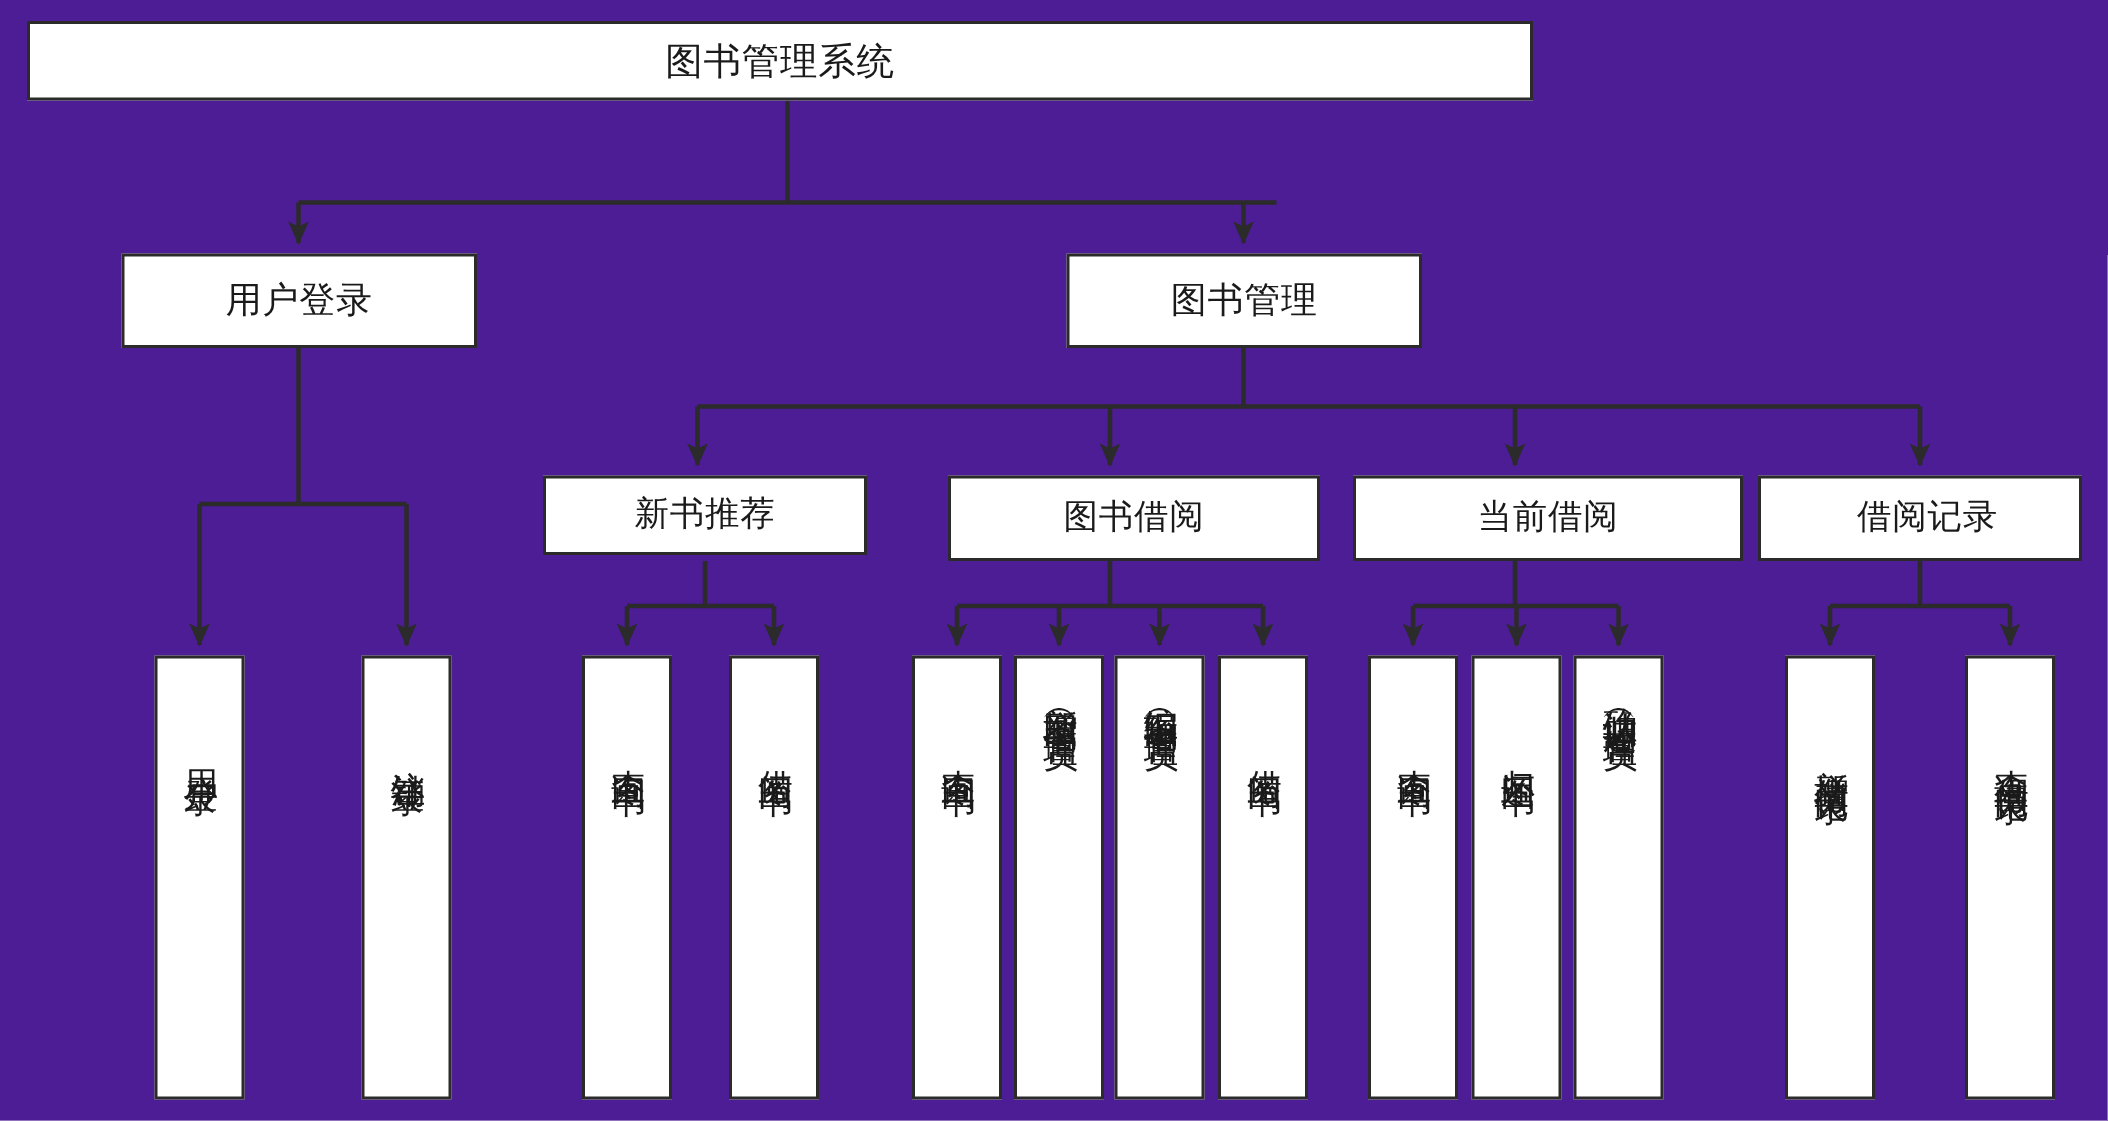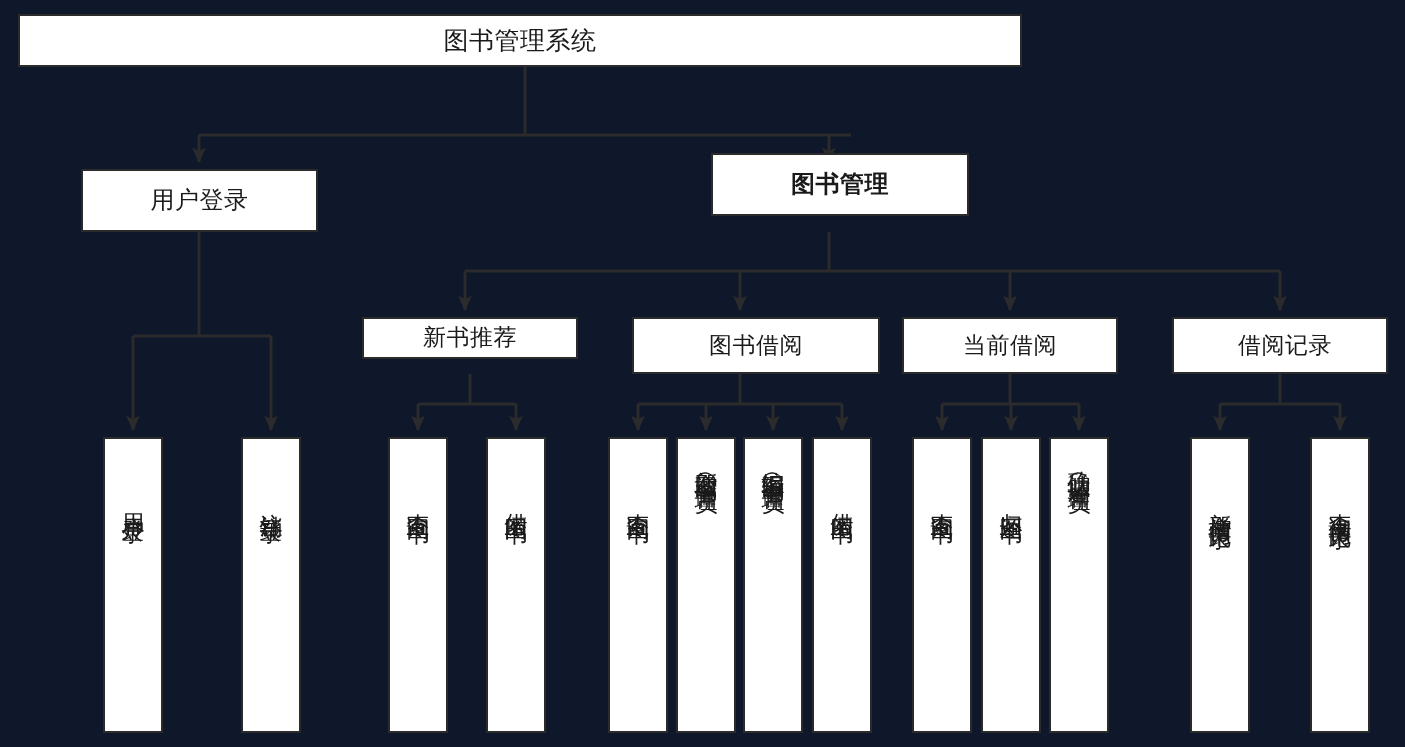--- a/index.html
+++ b/index.html
@@ -11,21 +11,21 @@
   body {
     width: 1405px;
     height: 747px;
     font-family: "DejaVu Sans", "Liberation Sans", sans-serif;
     overflow: hidden;
   }
   #diagram-root {
     position: relative;
     width: 1405px;
     height: 747px;
-    background: #0f172a;
+    background: #4c1d95;
   }
   #edge-layer {
     position: absolute;
     left: 0;
     top: 0;
     width: 1405px;
     height: 747px;
     pointer-events: none;
   }
   .node {
@@ -136,31 +136,31 @@
     </g>
   </svg>
 
   <div class="node node-root" style="left:18px; top:14px; width:1004px; height:53px;">
     <span class="node-label">图书管理系统</span>
   </div>
 
   <div class="node node-l2" style="left:81px; top:169px; width:237px; height:63px;">
     <span class="node-label">用户登录</span>
   </div>
-  <div class="node node-l2" style="left:711px; top:153px; width:258px; height:63px;font-weight:bold;">
+  <div class="node node-l2" style="left:711px; top:169px; width:237px; height:63px;">
     <span class="node-label">图书管理</span>
   </div>
 
-  <div class="node node-l3" style="left:362px; top:317px; width:216px; height:42px;">
+  <div class="node node-l3" style="left:362px; top:317px; width:216px; height:53px;">
     <span class="node-label">新书推荐</span>
   </div>
   <div class="node node-l3" style="left:632px; top:317px; width:248px; height:57px;">
     <span class="node-label">图书借阅</span>
   </div>
-  <div class="node node-l3" style="left:902px; top:317px; width:216px; height:57px;">
+  <div class="node node-l3" style="left:902px; top:317px; width:260px; height:57px;">
     <span class="node-label">当前借阅</span>
   </div>
   <div class="node node-l3" style="left:1172px; top:317px; width:216px; height:57px;padding-left:10px;">
     <span class="node-label">借阅记录</span>
   </div>
 
   <div class="node node-leaf leaf-mid" style="left:103px; top:437px; width:60px; height:296px;">
     <span class="node-label">用户登录</span>
   </div>
   <div class="node node-leaf leaf-mid" style="left:241px; top:437px; width:60px; height:296px;">

